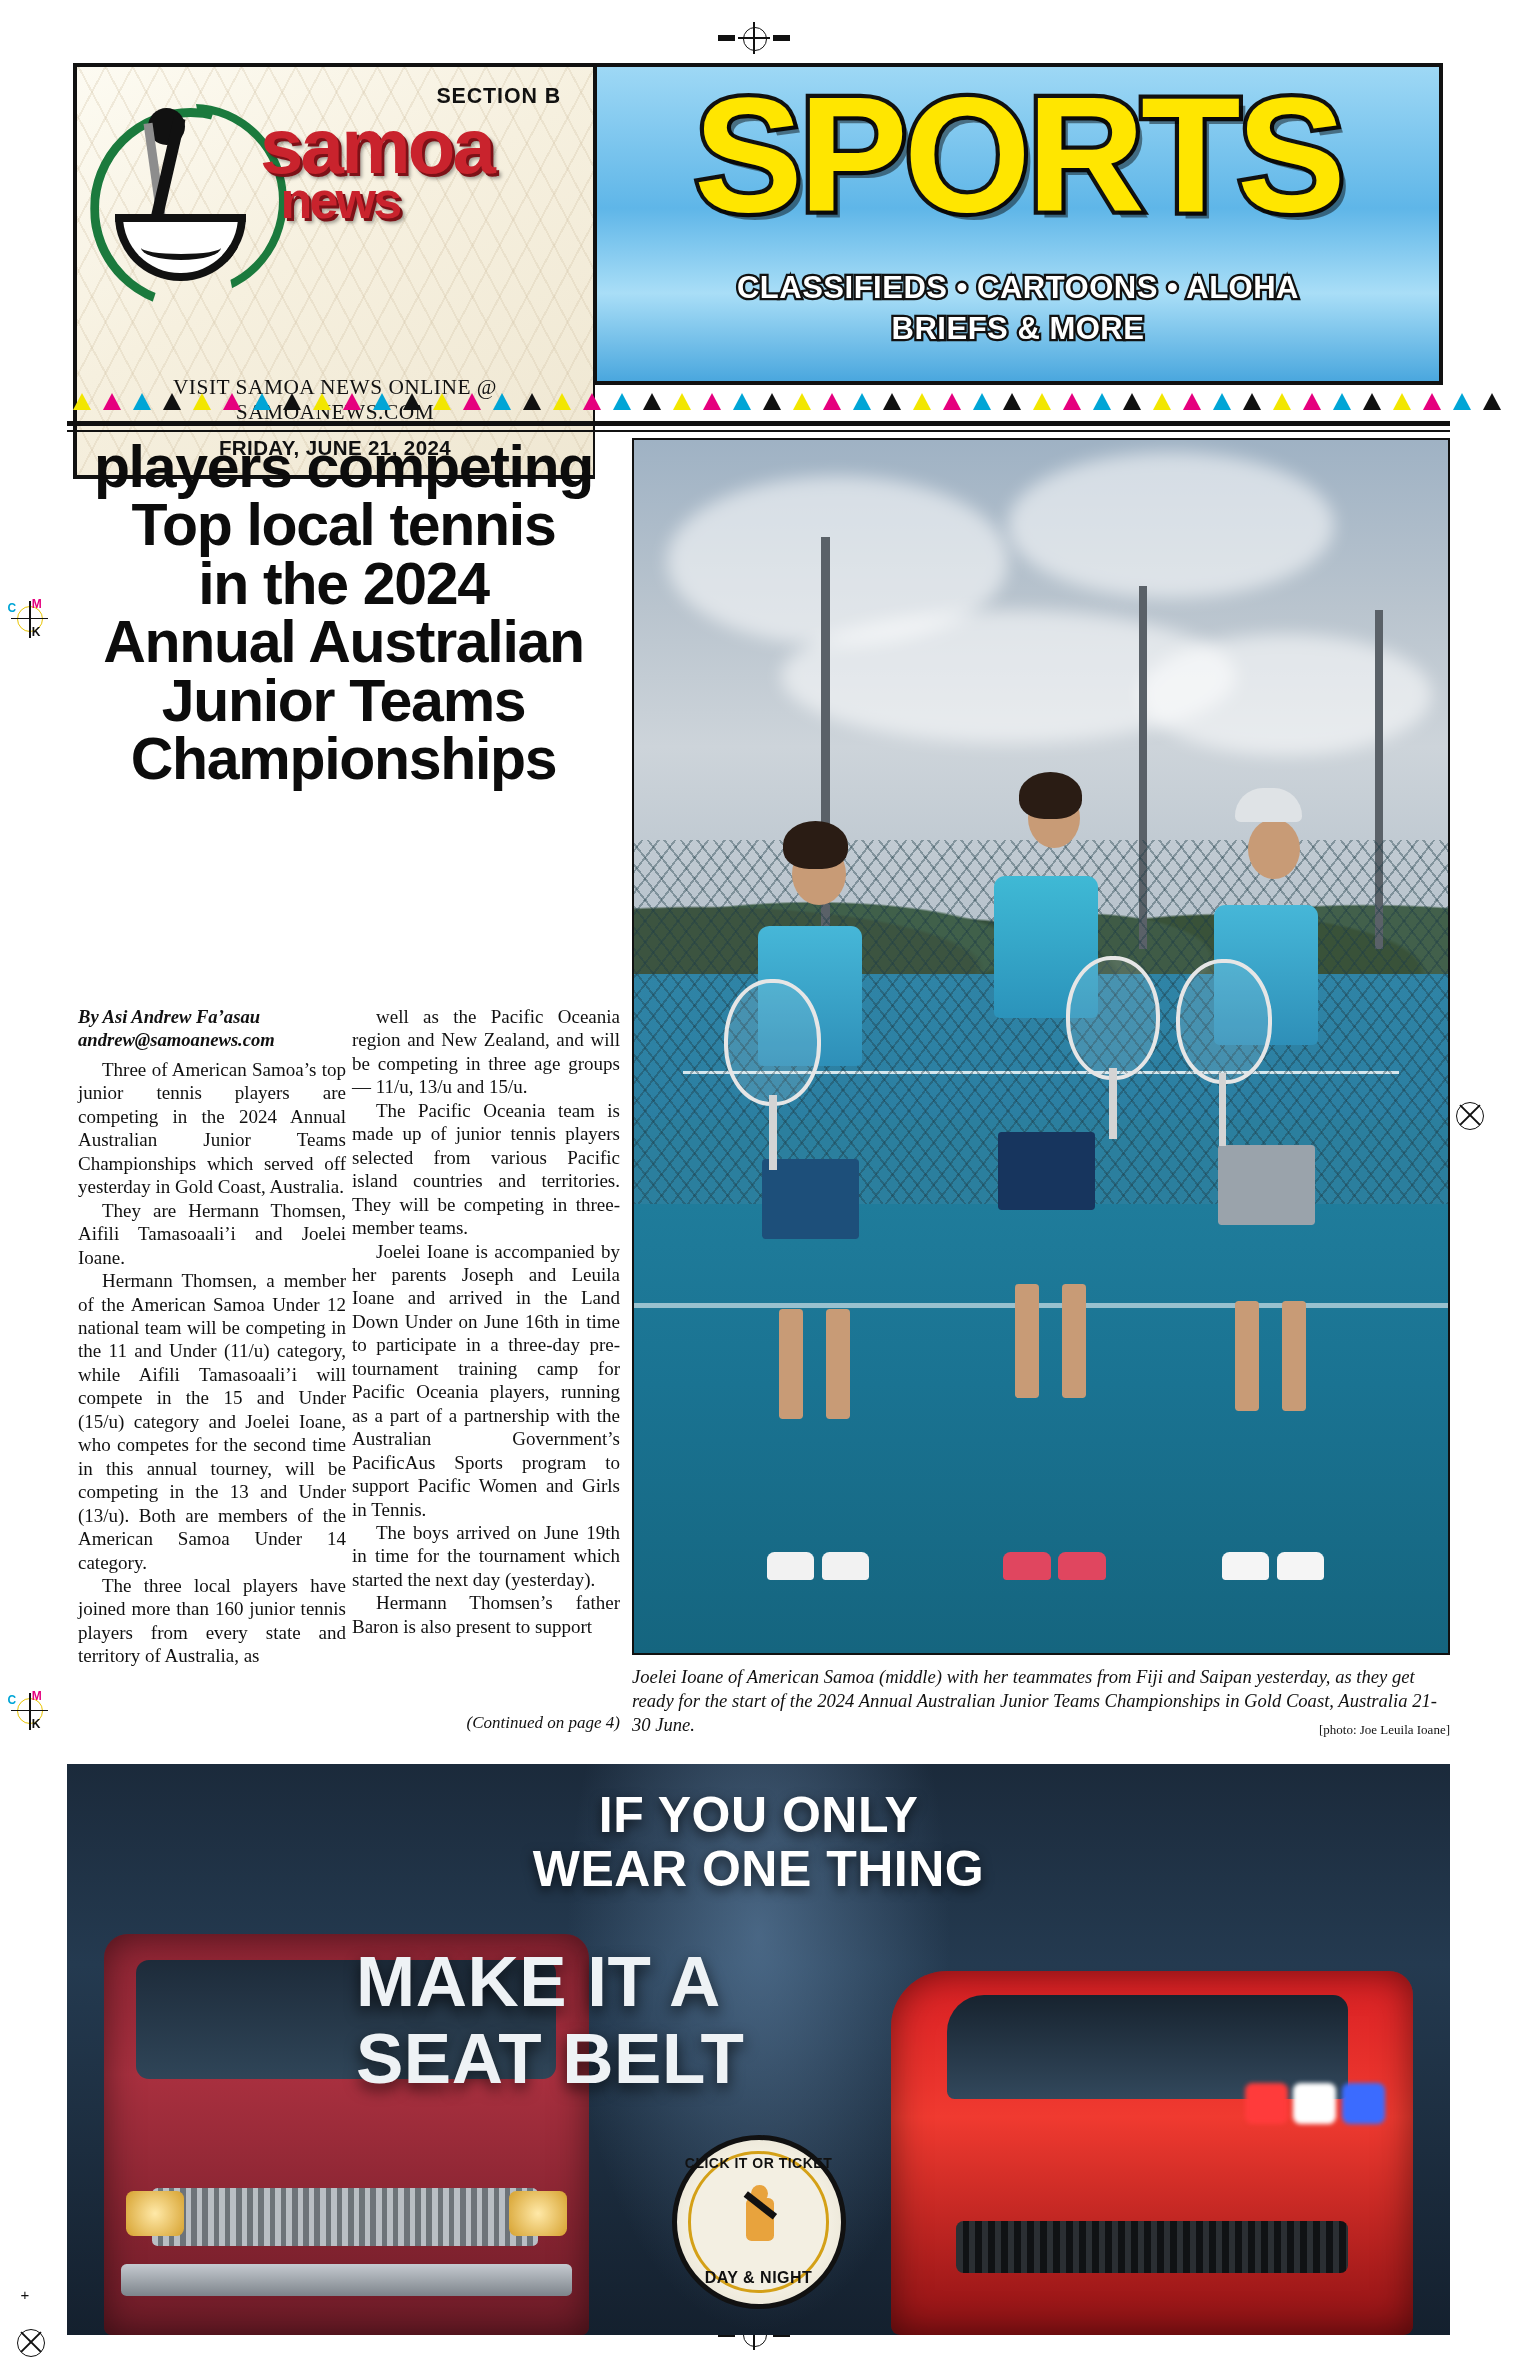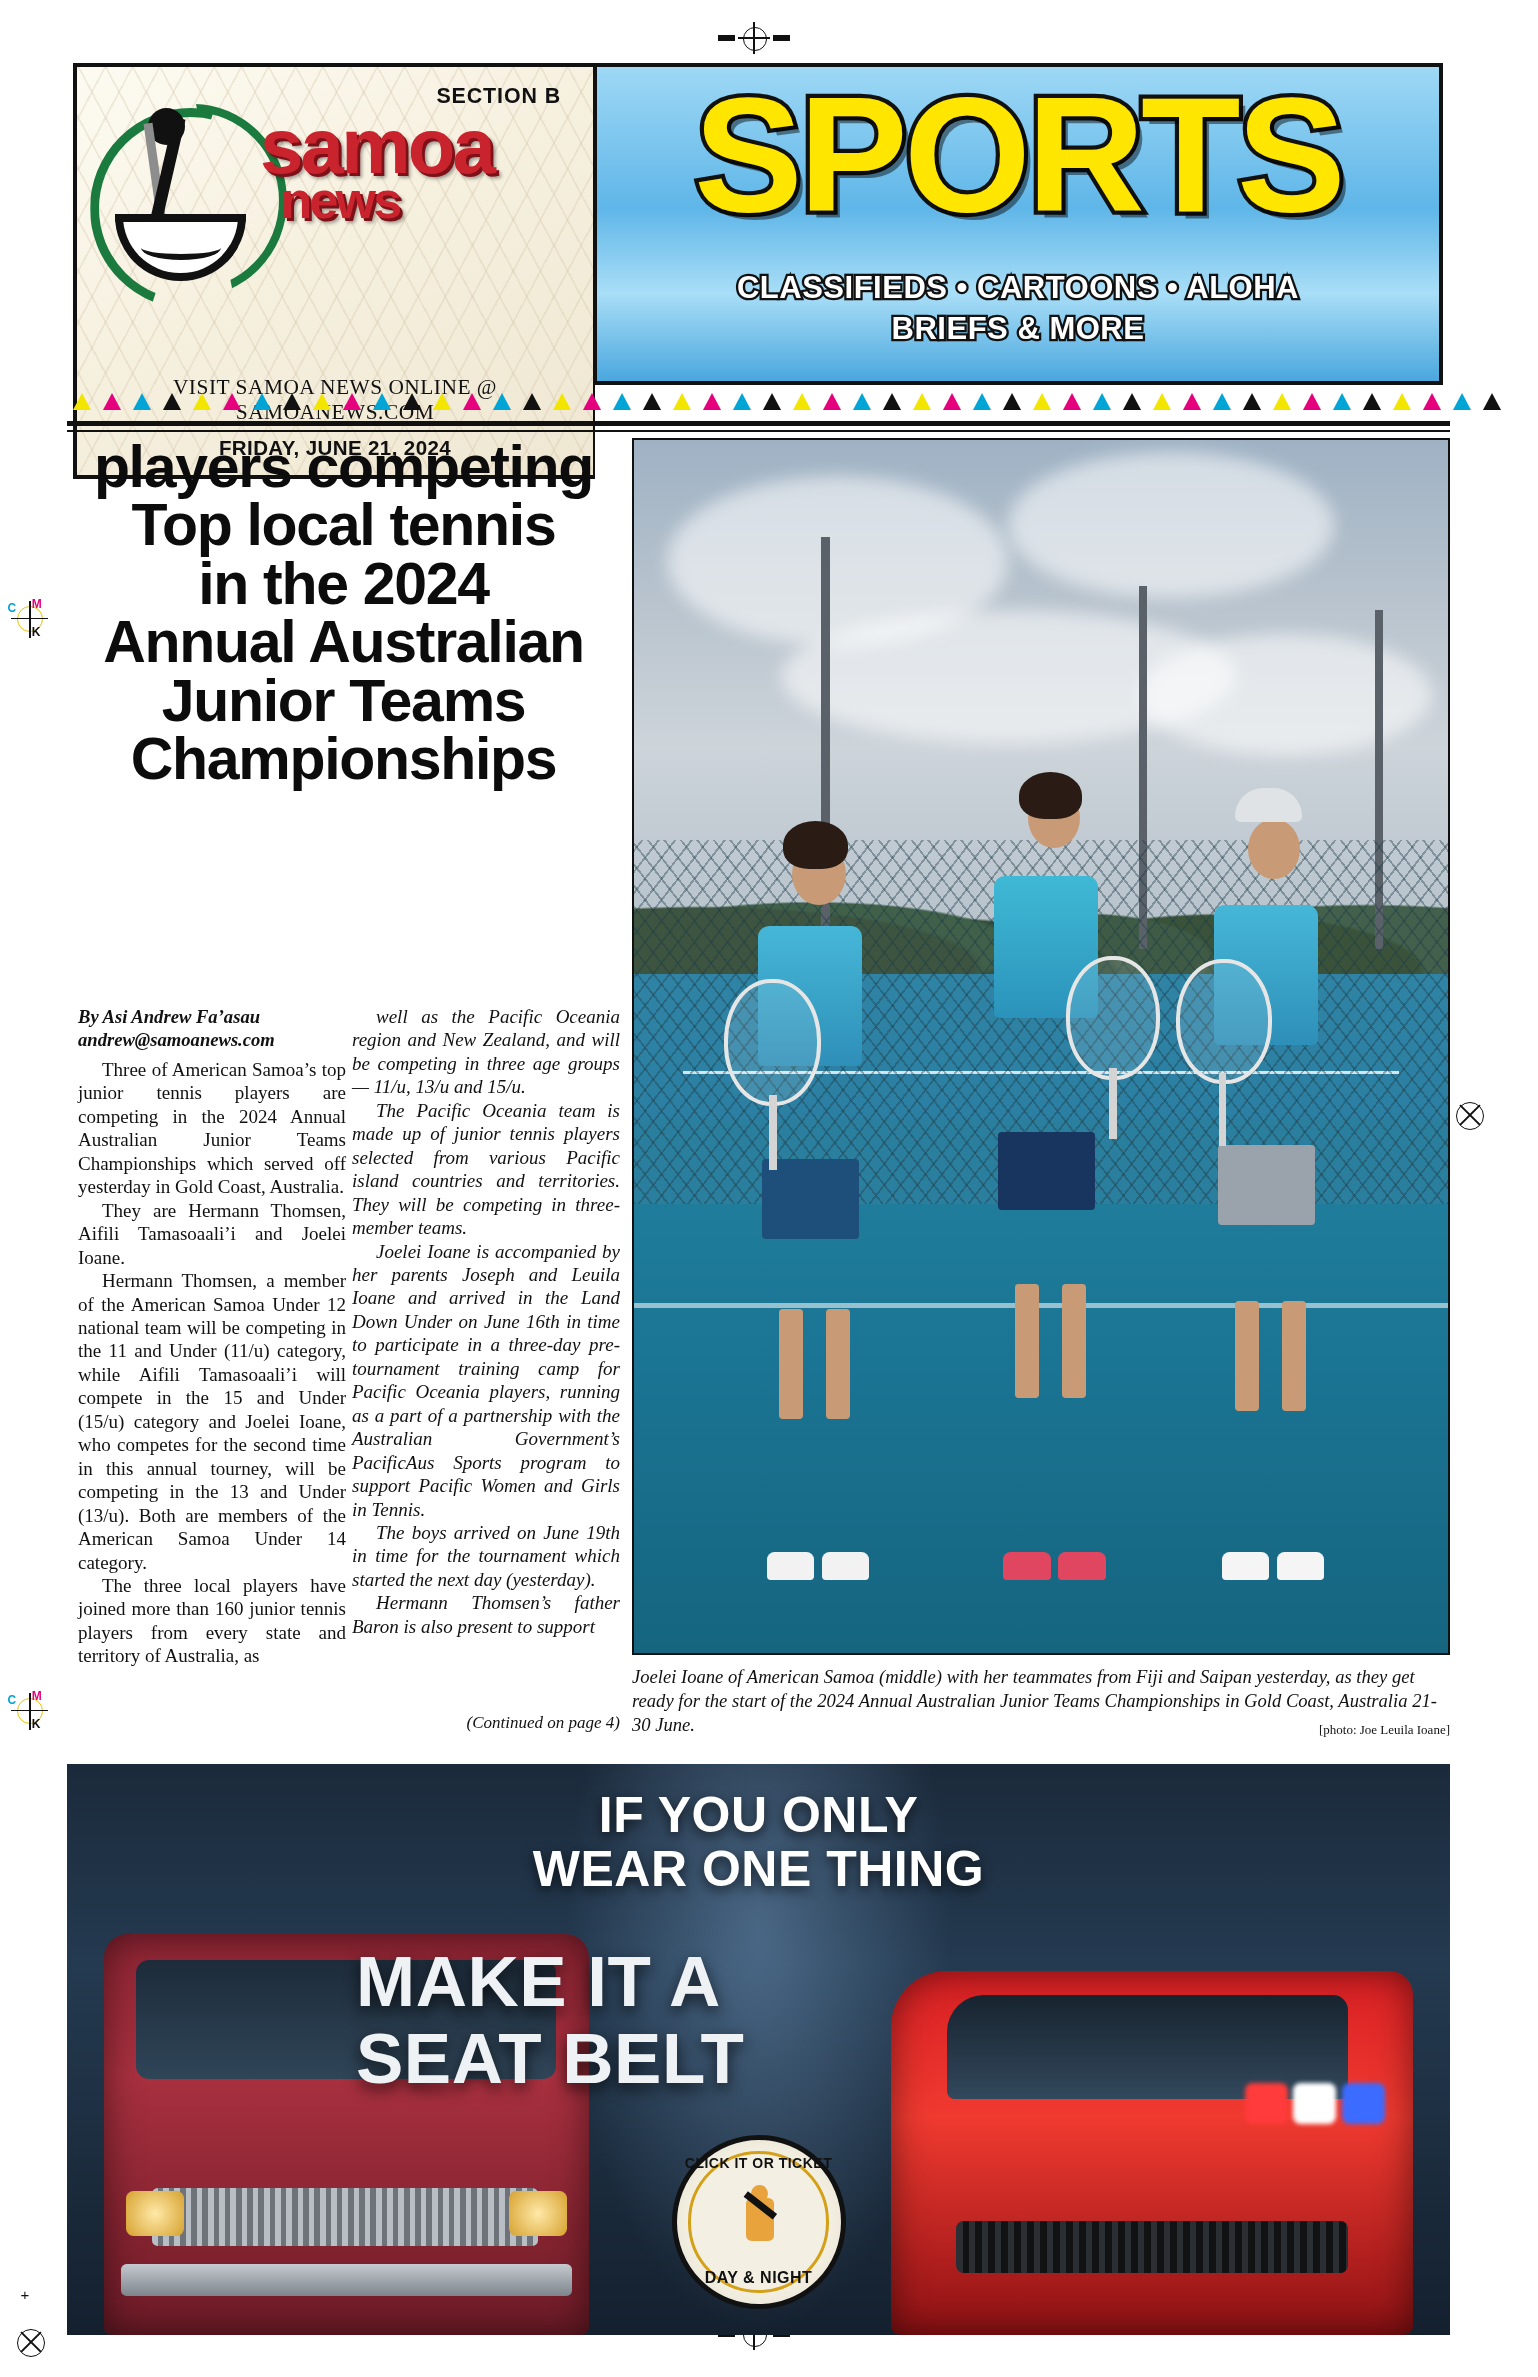--- a/index.html
+++ b/index.html
@@ -78,21 +78,21 @@
   .headline{position:absolute;left:73px;top:438px;width:541px;text-align:center;
      font:bold 59px/0.99 "Liberation Sans",sans-serif;color:#0c0c0c;letter-spacing:-1.3px;}
   .headline div{white-space:nowrap;}
 
   
   .byline{position:absolute;left:78px;top:1005px;width:261px;
      font:bold italic 18.6px/1.24 "Liberation Serif",serif;color:#111;}
   .col{position:absolute;font:19px/1.235 "Liberation Serif",serif;color:#111;text-align:justify;}
   .col p{margin:0;text-indent:24px;}
   .col1{left:78px;top:1058px;width:268px;}
-  .col2{left:352px;top:1005px;width:268px;font-style:italic;}
+  .col2{left:352px;top:1005px;width:268px;}
   .contd{position:absolute;left:352px;top:1713px;width:268px;text-align:right;
      font:italic 17px "Liberation Serif",serif;color:#111;}
 
   
   .photo{position:absolute;left:632px;top:438px;width:818px;height:1217px;border:2.8px solid #111;box-sizing:border-box;overflow:hidden;background:#2b7f9e;}
   .sky{position:absolute;left:0;top:0;width:100%;height:46%;background:linear-gradient(180deg,#9fb2c4 0%,#b9c4ce 30%,#cdd4da 55%,#aebbc6 100%);}
   .cloud{position:absolute;border-radius:50%;background:rgba(255,255,255,.55);filter:blur(8.4px);}
   .trees{position:absolute;left:0;top:30%;width:100%;height:17%;background:
      radial-gradient(ellipse at 8% 80%, #3c5440 0 26%, transparent 27%),
      radial-gradient(ellipse at 22% 70%, #40604a 0 22%, transparent 23%),

